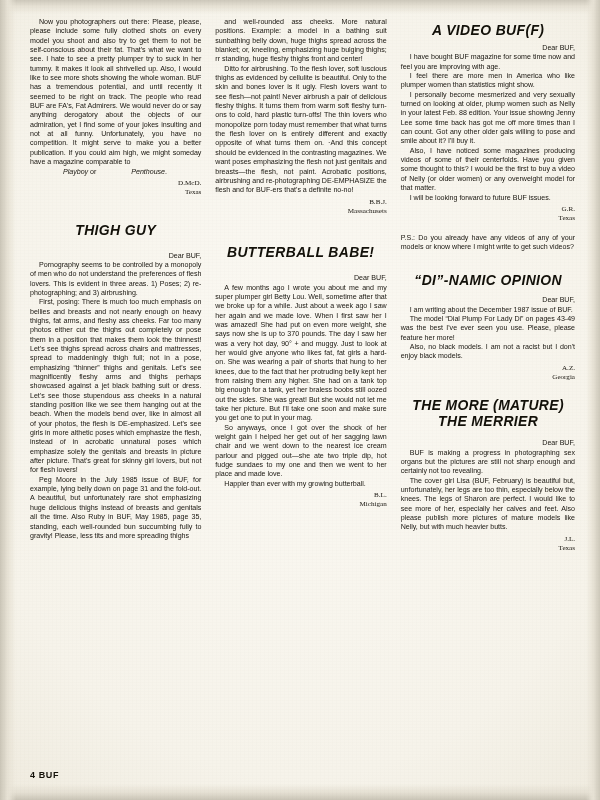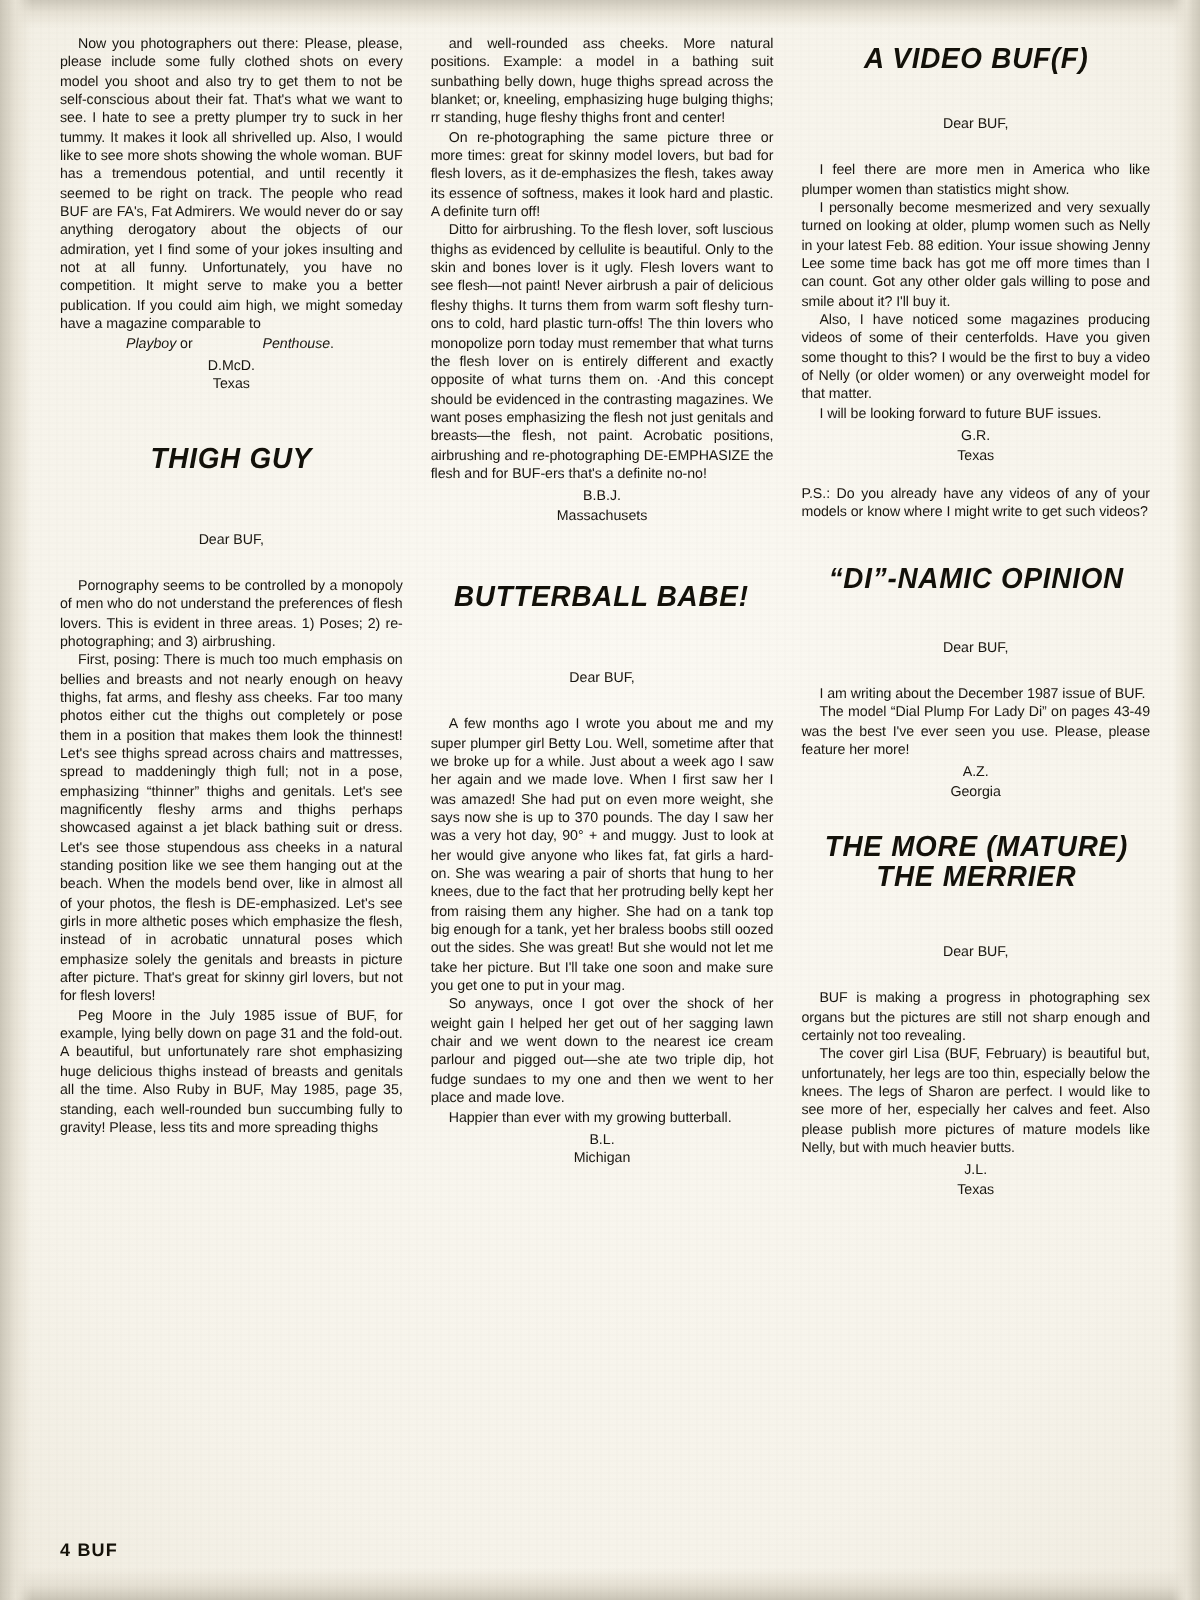--- a/index.html
+++ b/index.html
@@ -80,35 +80,35 @@
     line-height: 9.35px;
     text-align: justify;
     color: #18150f;
     letter-spacing: -0.02px;
     text-indent: 9px;
     -webkit-font-smoothing: none;
   }
   p.noindent { text-indent: 0; }
 
   p.salutation {
-    margin: 14px;
+    margin: 0;
     font-family: "Liberation Sans", sans-serif;
     font-size: 7.1px;
     line-height: 9.35px;
-    text-align: center;
+    text-align: right;
     text-indent: 0;
     color: #18150f;
   }
 
   p.signature {
     margin: 0;
-    font-family: Liberation Sans, sans-serif;
+    font-family: Liberation Serif, serif;
     font-size: 7.1px;
     line-height: 9.35px;
-    text-align: center;
+    text-align: right;
     text-indent: 0;
     color: #18150f;
   }
 
   h2.heading {
     margin: 0;
     font-family: "Liberation Sans", sans-serif;
     font-style: italic;
     font-weight: bold;
     font-size: 14.5px;
@@ -177,21 +177,20 @@
 
       <p class="body">First, posing: There is much too much emphasis on bellies and breasts and not nearly enough on heavy thighs, fat arms, and fleshy ass cheeks. Far too many photos either cut the thighs out completely or pose them in a position that makes them look the thinnest! Let's see thighs spread across chairs and mattresses, spread to maddeningly thigh full; not in a pose, emphasizing “thinner” thighs and genitals. Let's see magnificently fleshy arms and thighs perhaps showcased against a jet black bathing suit or dress. Let's see those stupendous ass cheeks in a natural standing position like we see them hanging out at the beach. When the models bend over, like in almost all of your photos, the flesh is DE-emphasized. Let's see girls in more althetic poses which emphasize the flesh, instead of in acrobatic unnatural poses which emphasize solely the genitals and breasts in picture after picture. That's great for skinny girl lovers, but not for flesh lovers!</p>
 
       <p class="body">Peg Moore in the July 1985 issue of BUF, for example, lying belly down on page 31 and the fold-out. A beautiful, but unfortunately rare shot emphasizing huge delicious thighs instead of breasts and genitals all the time. Also Ruby in BUF, May 1985, page 35, standing, each well-rounded bun succumbing fully to gravity! Please, less tits and more spreading thighs</p>
     </div>
 
     <div class="col">
 
       <p class="body">and well-rounded ass cheeks. More natural positions. Example: a model in a bathing suit sunbathing belly down, huge thighs spread across the blanket; or, kneeling, emphasizing huge bulging thighs; rr standing, huge fleshy thighs front and center!</p>
 
-      <p class="body">On re-photographing the same picture three or more times: great for skinny model lovers, but bad for flesh lovers, as it de-emphasizes the flesh, takes away its essence of softness, makes it look hard and plastic. A definite turn off!</p>
 
       <p class="body">Ditto for airbrushing. To the flesh lover, soft luscious thighs as evidenced by cellulite is beautiful. Only to the skin and bones lover is it ugly. Flesh lovers want to see flesh—not paint! Never airbrush a pair of delicious fleshy thighs. It turns them from warm soft fleshy turn-ons to cold, hard plastic turn-offs! The thin lovers who monopolize porn today must remember that what turns the flesh lover on is entirely different and exactly opposite of what turns them on. ·And this concept should be evidenced in the contrasting magazines. We want poses emphasizing the flesh not just genitals and breasts—the flesh, not paint. Acrobatic positions, airbrushing and re-photographing DE-EMPHASIZE the flesh and for BUF-ers that's a definite no-no!</p>
 
       <div class="sp-2"></div>
       <p class="signature">B.B.J.</p>
       <p class="signature">Massachusets</p>
 
       <div class="sp-28"></div>
       <h2 class="heading">BUTTERBALL BABE!</h2>
       <div class="sp-14"></div>
@@ -210,20 +209,21 @@
     </div>
 
     <div class="col col-3">
 
       <div class="sp-4"></div>
       <h2 class="heading">A VIDEO BUF(F)</h2>
       <div class="sp-6"></div>
 
       <p class="salutation">Dear BUF,</p>
 
+      <p class="body">I have bought BUF magazine for some time now and feel you are improving with age.</p>
 
       <p class="body">I feel there are more men in America who like plumper women than statistics might show.</p>
 
       <p class="body">I personally become mesmerized and very sexually turned on looking at older, plump women such as Nelly in your latest Feb. 88 edition. Your issue showing Jenny Lee some time back has got me off more times than I can count. Got any other older gals willing to pose and smile about it? I'll buy it.</p>
 
       <p class="body">Also, I have noticed some magazines producing videos of some of their centerfolds. Have you given some thought to this? I would be the first to buy a video of Nelly (or older women) or any overweight model for that matter.</p>
 
 
       <p class="body">I will be looking forward to future BUF issues.</p>
 
@@ -237,20 +237,21 @@
       <div class="sp-20"></div>
       <h2 class="heading">“DI”-NAMIC OPINION</h2>
       <div class="sp-8"></div>
 
       <p class="salutation">Dear BUF,</p>
 
       <p class="body">I am writing about the December 1987 issue of BUF.</p>
 
       <p class="body">The model “Dial Plump For Lady Di” on pages 43-49 was the best I've ever seen you use. Please, please feature her more!</p>
 
+      <p class="body">Also, no black models. I am not a racist but I don't enjoy black models.</p>
 
       <div class="sp-2"></div>
       <p class="signature">A.Z.</p>
       <p class="signature">Georgia</p>
 
       <div class="sp-16"></div>
       <h2 class="heading two-line">THE MORE (MATURE)</h2>
       <h2 class="heading two-line">THE MERRIER</h2>
       <div class="sp-10"></div>
 

